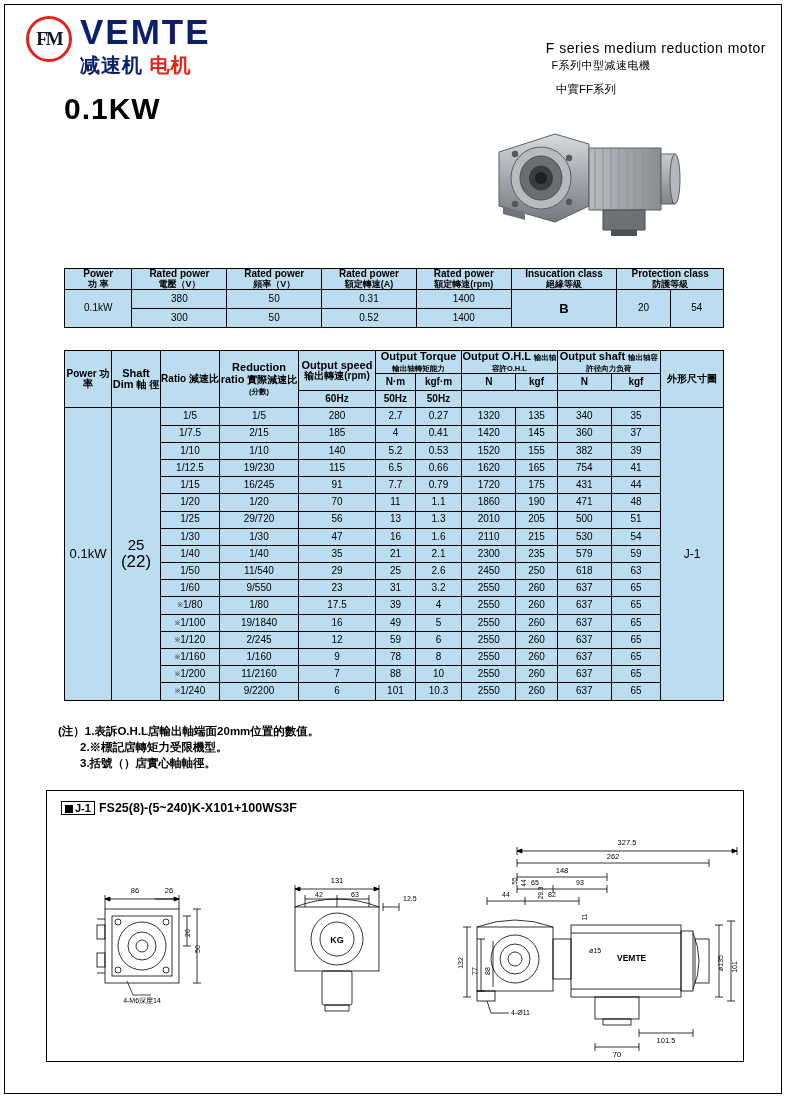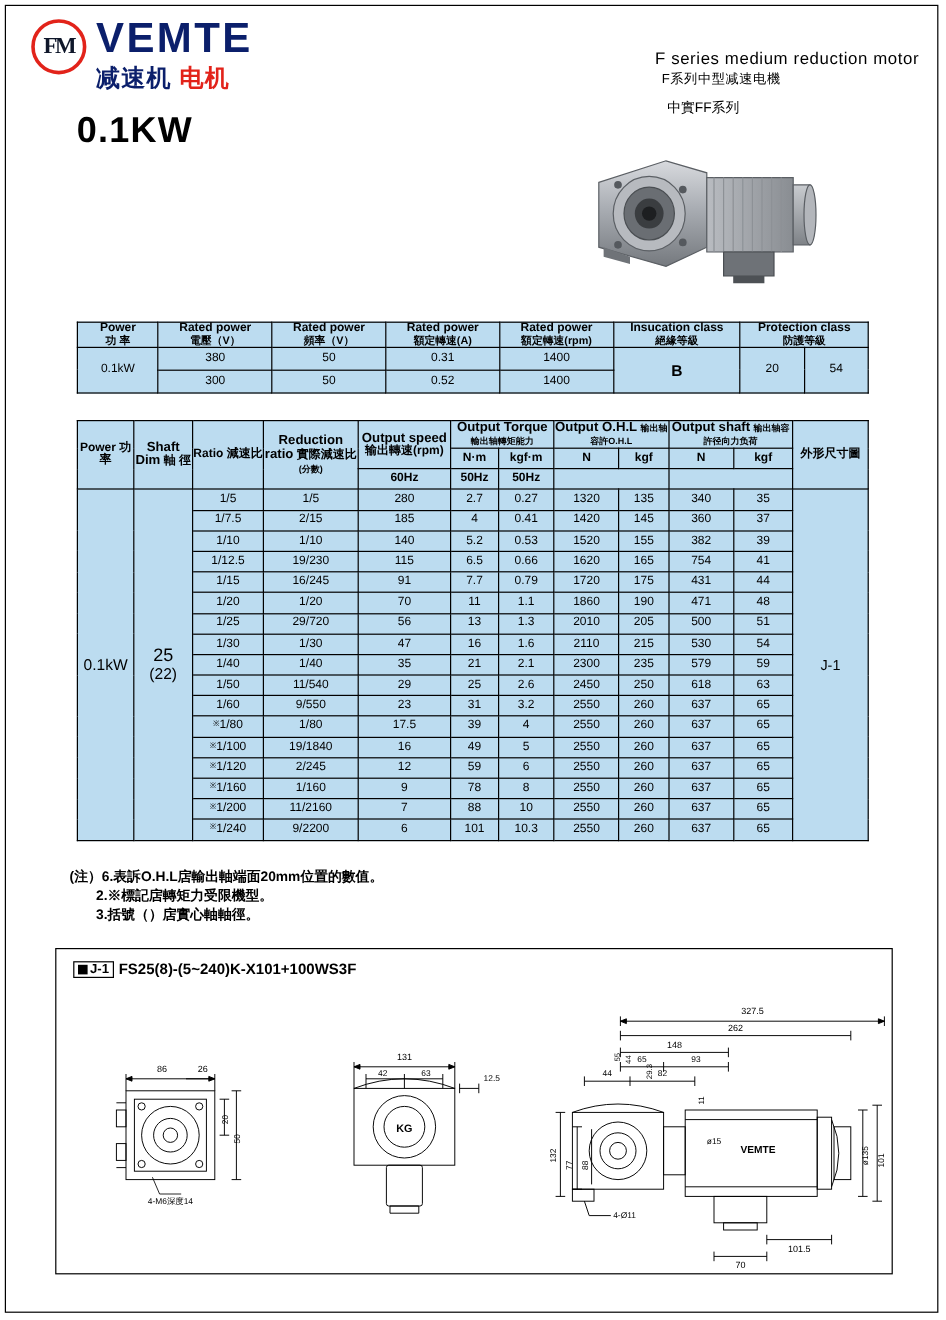--- a/index.html
+++ b/index.html
@@ -266,21 +266,21 @@
     <td>50Hz</td>
     <td>50Hz</td>
     <td colspan="2"></td>
     <td colspan="2"></td>
   </tr>
 
   <tr>
     <td rowspan="17" style="font-size:13px;font-weight:normal">0.1kW</td>
     <td rowspan="17">
       <div style="font-size:15px">25</div>
-      <div style="font-size:13px">(22)</div>
+      <div style="font-size:17px">(22)</div>
     </td>
     <td>1/5</td>
     <td>1/5</td>
     <td>280</td>
     <td>2.7</td>
     <td>0.27</td>
     <td>1320</td>
     <td>135</td>
     <td>340</td>
     <td>35</td>
@@ -460,21 +460,21 @@
     <td>10.3</td>
     <td>2550</td>
     <td>260</td>
     <td>637</td>
     <td>65</td>
   </tr>
 </tbody>
   </table>
 
 <div class="notes">
-  <div>(注）6.表訴O.H.L扂輸出軸端面20mm位置的數值。</div>
+  <div>(注）1.表訴O.H.L扂輸出軸端面20mm位置的數值。</div>
   <div class="n2">2.※標記扂轉矩力受限機型。</div>
   <div class="n2">3.括號（）扂實心軸軸徑。</div>
 </div>
 
 <div class="draw-panel">
   <div class="draw-title">
     <span class="tag-j1"><span class="sq"></span><span>J-1</span></span>
     <span>FS25(8)-(5~240)K-X101+100WS3F</span>
   </div>
   <div class="draw-area">

